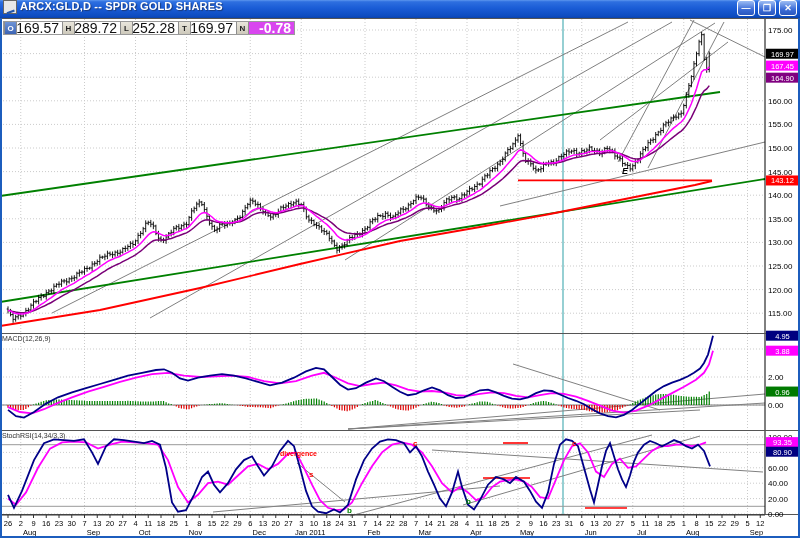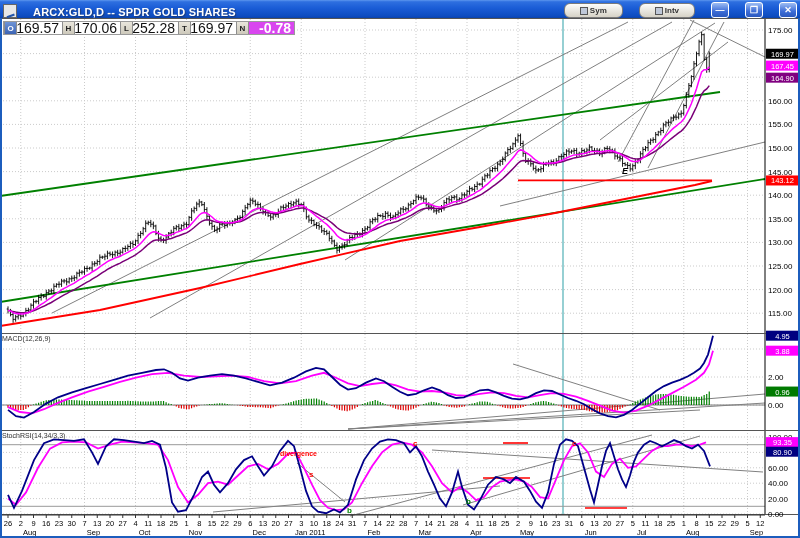--- a/index.html
+++ b/index.html
@@ -1,19 +1,19 @@
 <!DOCTYPE html>
 <html><head>
 <meta charset="utf-8">
 <style>
   html,body{margin:0;padding:0;background:#c0c0c0;font-family:"Liberation Sans",sans-serif;}
   .window{position:relative;width:800px;height:538px;background:#fff;overflow:hidden;}
   .titlebar{position:absolute;top:0;left:0;width:800px;height:18px;
     background:linear-gradient(180deg,#5c96ee 0%,#2e6fe0 10%,#1a5cd6 45%,#0d4cc0 90%,#0a42ac 100%);
-    display:flex;align-items:flex-end;padding:0 3px;box-sizing:border-box;gap:16px;}
+    display:flex;align-items:flex-start;padding:0 3px;box-sizing:border-box;gap:3px;}
   .app-icon{width:12px;height:12px;background:#e8e8e8;border:1px solid #666;display:inline-block;position:relative;flex:0 0 auto;}
   .app-icon:before{content:"";position:absolute;left:2px;top:6px;width:8px;height:4px;border-bottom:2px solid #2255aa;transform:rotate(-20deg);}
   .title-text{color:#fff;font-weight:bold;font-size:11px;flex:1;white-space:nowrap;overflow:hidden;text-shadow:1px 1px 1px #1a3a7a;letter-spacing:.2px;}
   .tb-btn{height:13px;background:linear-gradient(#fdfdfb,#d6d2c6);border:1px solid #7a7a7a;border-radius:6px;
     font-size:8px;font-weight:bold;color:#333;display:flex;align-items:center;padding:0 15px;gap:2px;cursor:default;margin-top:40px;}
   .tb-btn .mini-ico{width:6px;height:6px;border:1px solid #555;background:#bfc8d8;display:inline-block;}
   .win-btn{width:16px;height:14px;border:1px solid #fff;border-radius:3px;
     background:linear-gradient(#9dbdf4,#3c6cd6 60%,#2a58be);color:#fff;font-size:9px;font-weight:bold;
     display:flex;align-items:center;justify-content:center;line-height:1;}
   .chart-area{position:absolute;top:18px;left:0;width:800px;height:520px;background:#fff;}
@@ -328,21 +328,21 @@
           <text x="747.5" y="526" font-size="7.5" fill="#000" text-anchor="middle" font-weight="normal" font-style="normal" font-family="&quot;Liberation Sans&quot;,sans-serif">5</text>
           <text x="756.5" y="535" font-size="7.5" fill="#000" text-anchor="middle" font-weight="normal" font-style="normal" font-family="&quot;Liberation Sans&quot;,sans-serif">Sep</text>
           <line x1="760.25" y1="515" x2="760.25" y2="518" stroke="#333" stroke-width="1"></line>
           <text x="760.25" y="526" font-size="7.5" fill="#000" text-anchor="middle" font-weight="normal" font-style="normal" font-family="&quot;Liberation Sans&quot;,sans-serif">12</text>
         </g>
       </svg>
     <div class="quote-strip">
       <span class="q-chip blue">O</span>
       <span class="q-val">169.57</span>
       <span class="q-chip">H</span>
-      <span class="q-val">170.06</span>
+      <span class="q-val">289.72</span>
       <span class="q-chip">L</span>
       <span class="q-val">252.28</span>
       <span class="q-chip">T</span>
       <span class="q-val">169.97</span>
       <span class="q-chip">N</span>
       <span class="q-val neg">-0.78</span>
     </div>
   </div>
 
   <div class="frame-l"></div>

